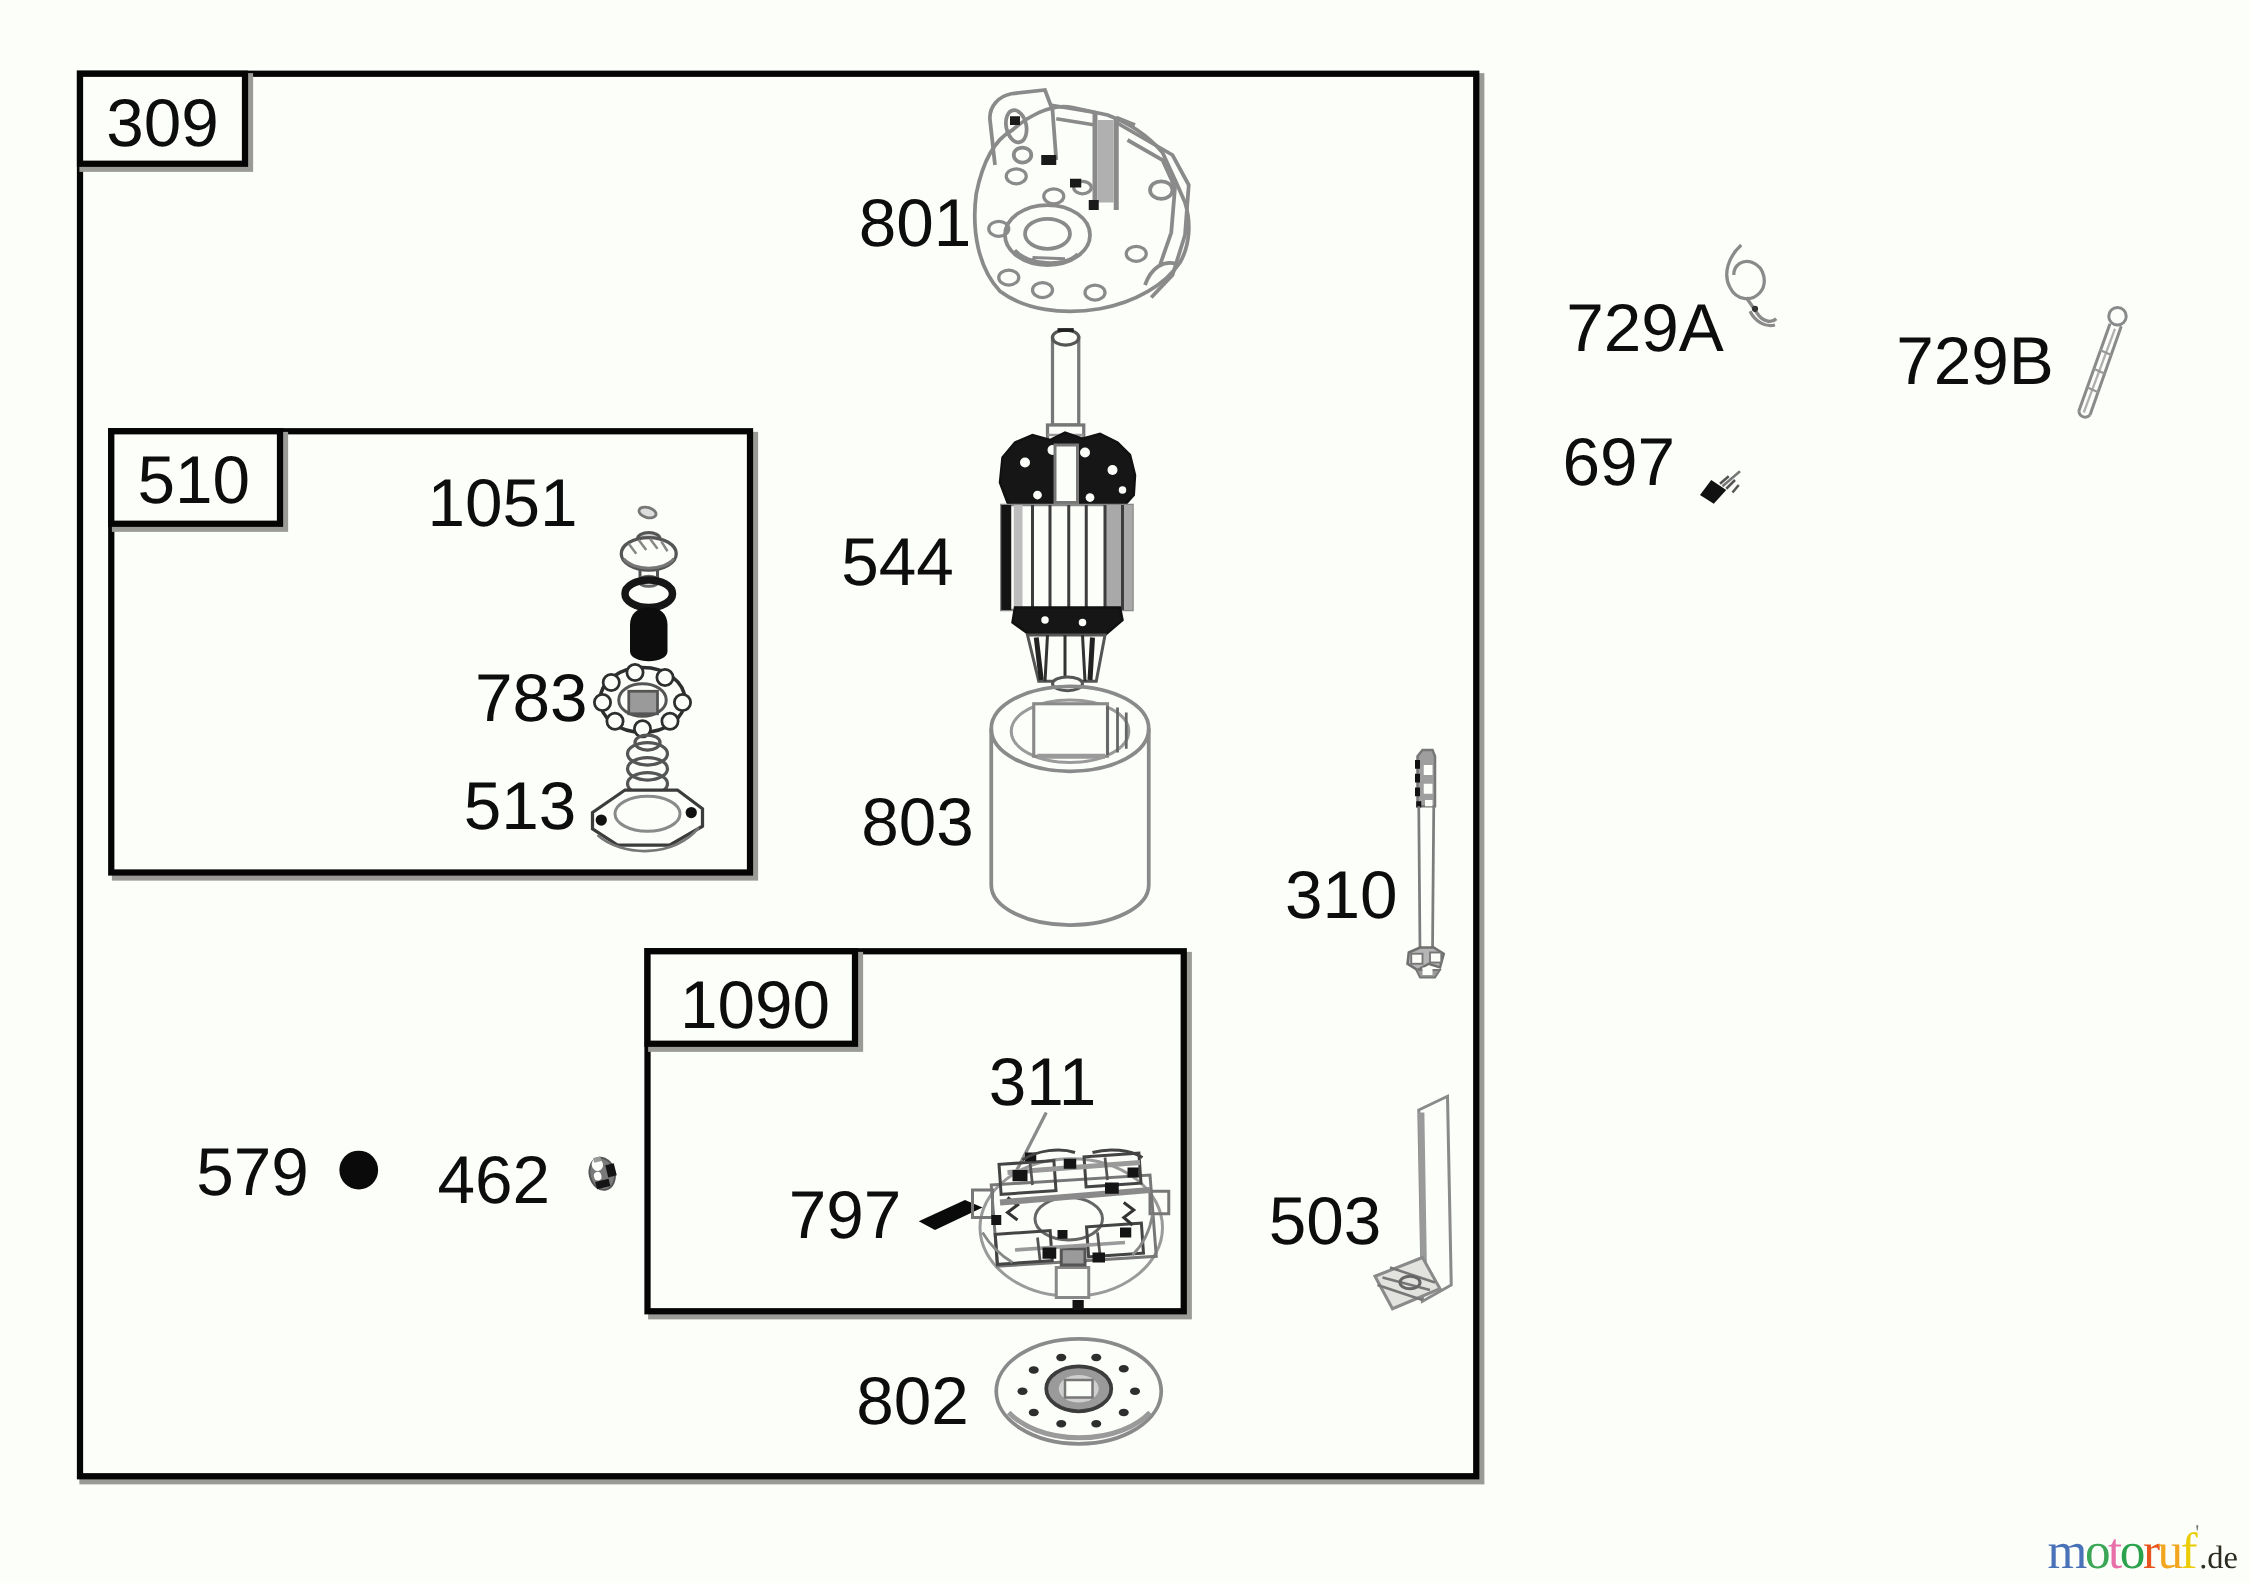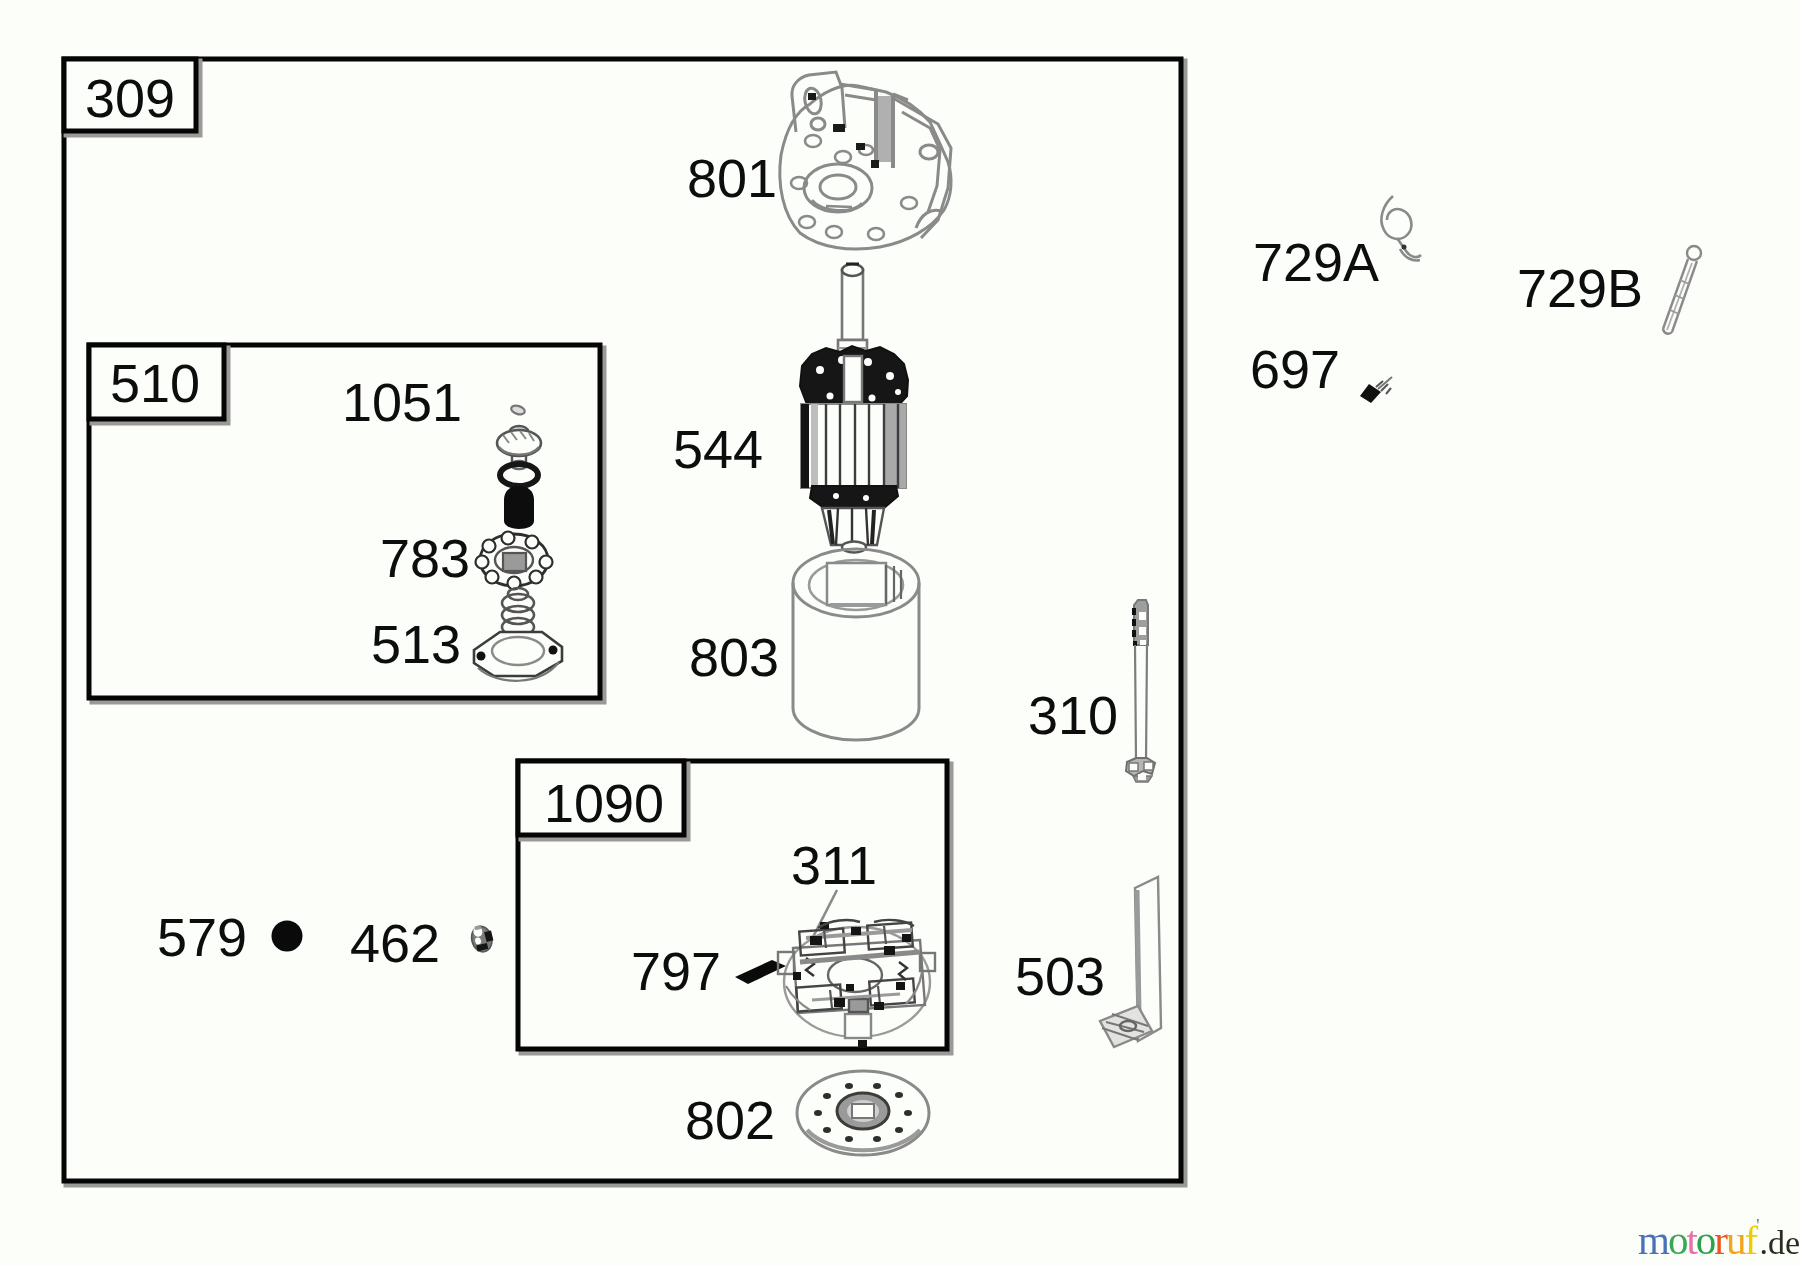--- a/index.html
+++ b/index.html
@@ -1,19 +1,19 @@
 <!DOCTYPE html>
 <html><head>
 <meta charset="utf-8">
 <style>
   html,body{margin:0;padding:0;background:#fcfefa;width:1800px;height:1266px;overflow:hidden;}
   body{font-family:"Liberation Sans", sans-serif;}
   .lab{font-family:"Liberation Sans", sans-serif;font-size:54px;fill:#0d0d0d;}
   #logo{position:absolute;left:1638px;top:1216px;font-family:"Liberation Serif", serif;font-size:41px;letter-spacing:-2px;white-space:nowrap;}
-  #logo .de{font-size:34px;color:#2b2b20;letter-spacing:0;}
+  #logo .de{font-size:26px;color:#2b2b20;letter-spacing:0;}
 </style>
 </head>
 <body>
 <svg width="1800" height="1266" viewBox="0 0 1800 1266" style="position:absolute;left:0;top:0">
 
   <rect x="0" y="0" width="1800" height="1266" fill="#fcfefa"></rect>
 
   <rect x="66" y="61" width="1119" height="1124" fill="none" stroke="#9a9a96" stroke-width="5"></rect>
 
   <rect x="64" y="59" width="1117" height="1122" fill="#fcfefa" stroke="#050505" stroke-width="5"></rect>

